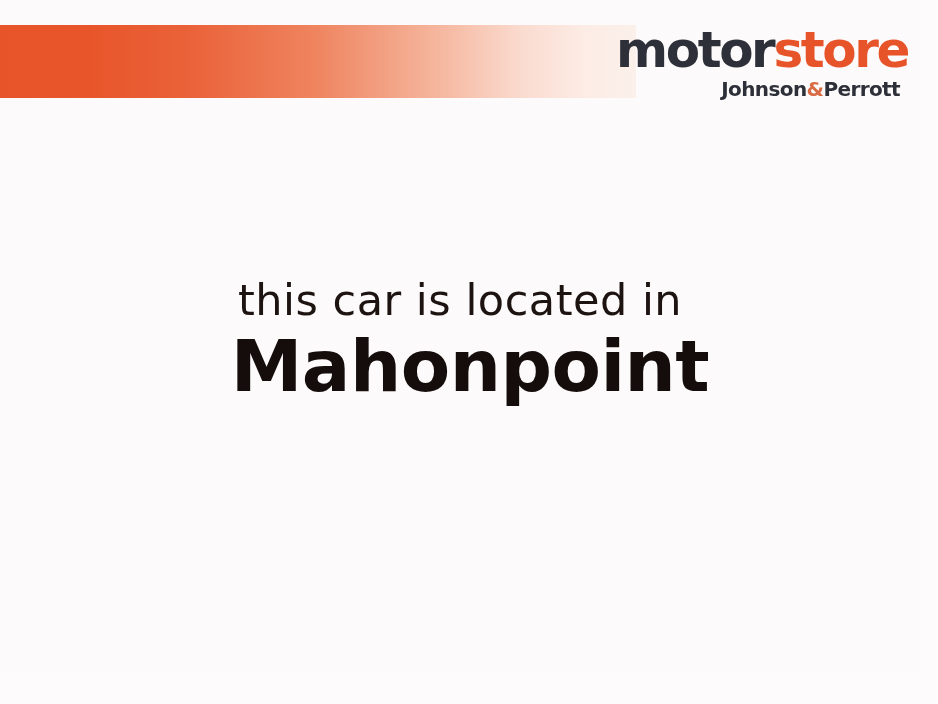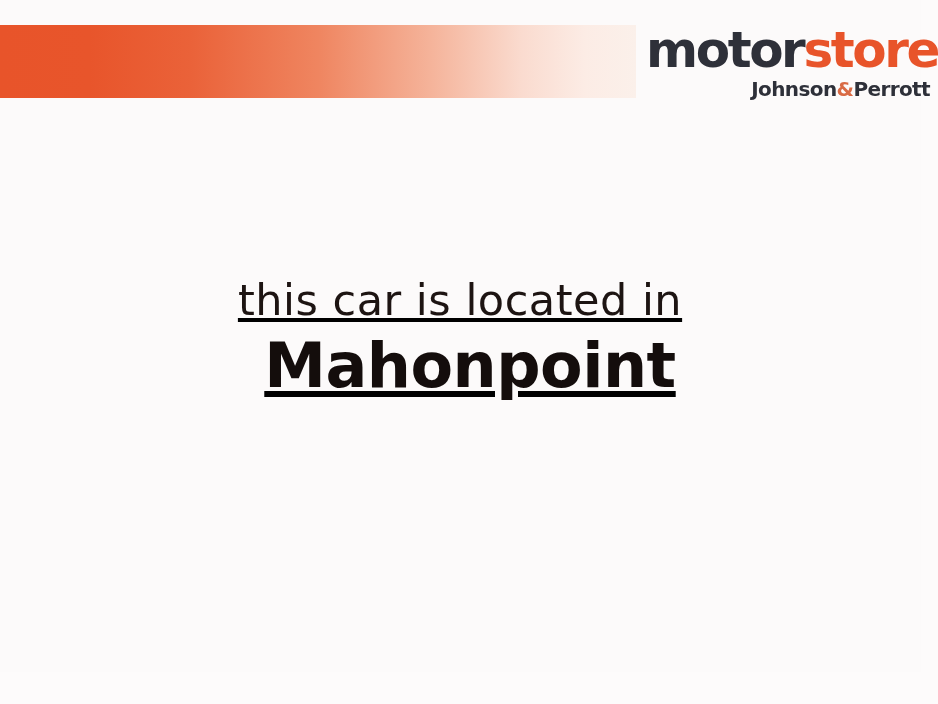--- a/index.html
+++ b/index.html
@@ -55,21 +55,21 @@
         #ea6239 30%,
         #ef8560 50%,
         #f5b49b 68%,
         #fadbcf 82%,
         #fcece5 92%,
         #fbf0ea 100%);
   }
 
   #logo {
     position: absolute;
-    left: 646px;
+    left: 616px;
     top: 22px;
     width: 286px;
     height: 80px;
     text-align: right;
   }
 
   #logo-wordmark {
     display: block;
     font-family: "DejaVu Sans", sans-serif;
     font-weight: bold;
@@ -96,39 +96,38 @@
   }
   #logo-subtitle .amp { color: #d96a44; }
 
   
   #message {
     position: absolute;
     left: 0;
     top: 272px;
     width: 920px;
     text-align: center;
-    text-decoration: underline;
   }
 
   #message-line-1 {
     display: block;
     font-family: "DejaVu Sans", sans-serif;
     font-weight: normal;
     font-size: 43px;
     line-height: 56px;
     letter-spacing: 0.5px;
     color: #1d1412;
     white-space: nowrap;
   }
 
   #message-line-2 {
     display: block;
     font-family: "DejaVu Sans", sans-serif;
     font-weight: bold;
-    font-size: 62px;
+    font-size: 72px;
     line-height: 76px;
     letter-spacing: -0.5px;
     color: #140d0c;
     white-space: nowrap;
     padding-left: 20px;
   }
 </style>
 </head>
 <body>
 

